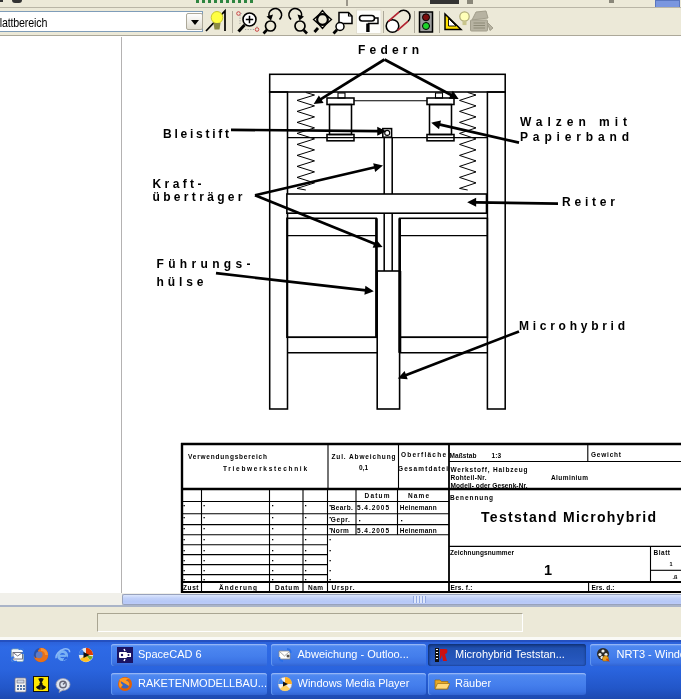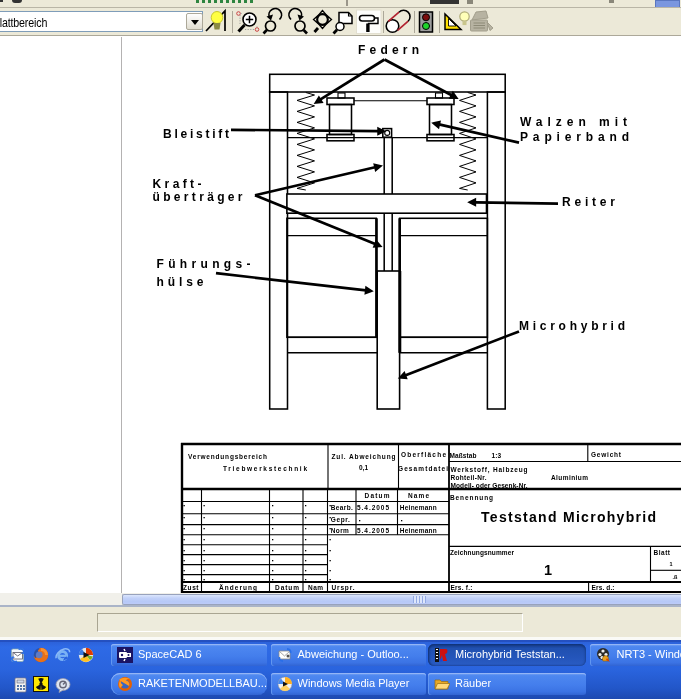--- a/index.html
+++ b/index.html
@@ -356,21 +356,21 @@
 <div class="tbtn" style="left:270.5px;top:644px;width:155.5px;">
   <svg class="ticon" viewBox="0 0 16 16">
       <path d="M2,4 L13,4 L13,12 L2,12 Z" fill="#fff" stroke="#888" stroke-width="0.8"></path>
       <path d="M2,4 L7.5,9 L13,4" fill="none" stroke="#999" stroke-width="0.9"></path>
       <path d="M10,2 C13,2 14,4 13.5,6" fill="none" stroke="#2a6fe8" stroke-width="1.8"></path>
       <path d="M6,14 C3,14 2,12 2.5,10" fill="none" stroke="#2a6fe8" stroke-width="1.8"></path>
       <circle cx="11" cy="9" r="1.5" fill="#555"></circle>
     </svg>
   <div class="lbl">Abweichung - Outloo...</div>
 </div>
-<div class="tbtn active" style="left:428px;top:644px;width:158px;border-radius:6px;">
+<div class="tbtn active" style="left:428px;top:644px;width:158px;">
   <svg class="ticon" viewBox="0 0 16 16">
       <rect x="1" y="1" width="4" height="14" fill="#111"></rect>
       <path d="M2,2h2v1h-2z M2,5h2v1h-2z M2,8h2v1h-2z M2,11h2v1h-2z" fill="#fff"></path>
       <path d="M6,2 L12,2 C14,2 14,7 11,7 L13,14 L9,14 L8,8 L6,14 Z" fill="#cc1111"></path>
       <circle cx="7" cy="13" r="1.6" fill="#2244cc"></circle>
     </svg>
   <div class="lbl">Microhybrid Teststan...</div>
 </div>
 <div class="tbtn" style="left:589.5px;top:644px;width:100px;">
   <svg class="ticon" viewBox="0 0 16 16">
@@ -378,21 +378,21 @@
       <circle cx="7" cy="4" r="1.6" fill="#f0f0f0"></circle>
       <circle cx="4" cy="7.5" r="1.6" fill="#f0f0f0"></circle>
       <circle cx="10" cy="7.5" r="1.6" fill="#f0f0f0"></circle>
       <circle cx="6" cy="10.5" r="1.6" fill="#f0f0f0"></circle>
       <path d="M8,9 C12,8 13,11 12.5,14 L7,14 C6,12 6.5,10 8,9 Z" fill="#e8a020" stroke="#8a5a00" stroke-width="0.6"></path>
       <path d="M10,13 L14,15 L11,11 Z" fill="#d84000"></path>
     </svg>
   <div class="lbl">NRT3 - Windows</div>
 </div>
 
-<div class="tbtn" style="left:111px;top:673px;width:155.5px;border-radius:9px;">
+<div class="tbtn" style="left:111px;top:673px;width:155.5px;">
   <svg class="ticon" viewBox="0 0 16 16">
       <circle cx="8" cy="8" r="7" fill="#e66000"></circle>
       <circle cx="8" cy="8" r="4.5" fill="#3a66c0"></circle>
       <path d="M2,4 C5,1 11,1 14,4 C12,2.5 10,3 9,4.5 C12,5 13,8 12,10" fill="#ff9a22" stroke="none"></path>
       <path d="M3,12 C1.5,9 2,5 4,3.5 C3,6 4,8 6,9" fill="#ff9a22"></path>
     </svg>
   <div class="lbl">RAKETENMODELLBAU...</div>
 </div>
 <div class="tbtn" style="left:270.5px;top:673px;width:155.5px;text-decoration:underline;">
   <svg class="ticon" viewBox="0 0 16 16">

